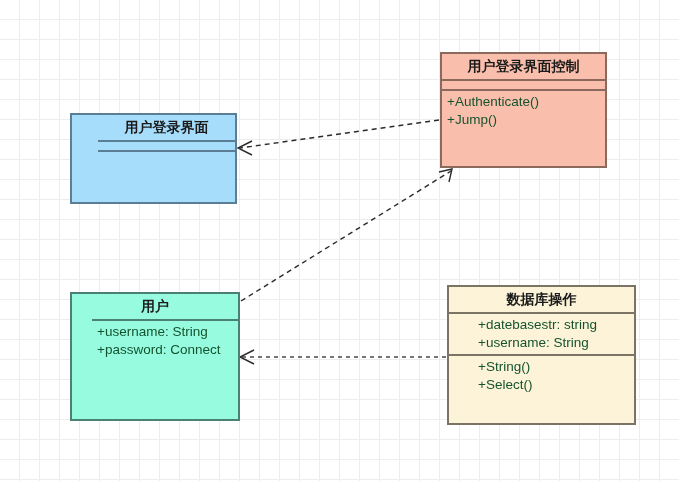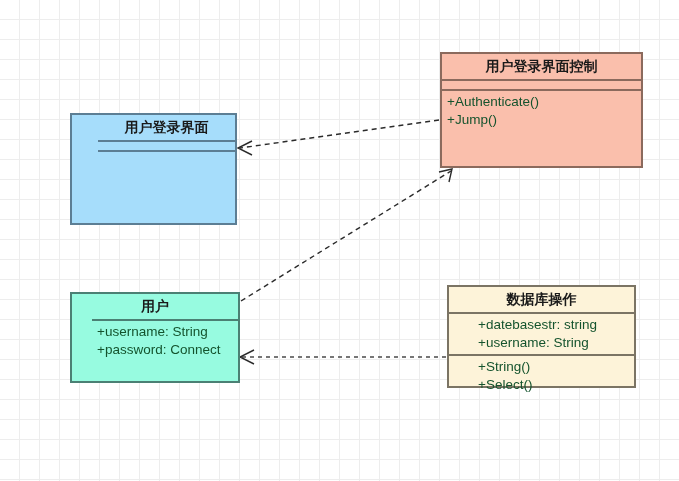--- a/index.html
+++ b/index.html
@@ -69,55 +69,55 @@
   }
   .member-line {
     white-space: pre;
   }
 
   
   #class-login-ui {
     left: 70px;
     top: 113px;
     width: 167px;
-    height: 112px;
+    height: 91px;
     background-color: #a6ddfb;
     border-color: #5c7e94;
     padding-left: 26px;
   }
   #class-login-ui .uml-compartment { border-top-color: #5c7e94; }
 
   
   #class-login-control {
     left: 440px;
     top: 52px;
-    width: 203px;
+    width: 167px;
     height: 116px;
     background-color: #fabfac;
     border-color: #8b6a5d;
   }
   #class-login-control .uml-compartment { border-top-color: #8b6a5d; }
 
   
   #class-user {
     left: 70px;
     top: 292px;
     width: 170px;
-    height: 91px;
+    height: 129px;
     background-color: #97fbe0;
     border-color: #4b8074;
   }
   #class-user .uml-compartment { border-top-color: #4b8074; margin-left: 20px; }
 
   
   #class-db {
     left: 447px;
     top: 285px;
     width: 189px;
-    height: 103px;
+    height: 140px;
     background-color: #fdf3d9;
     border-color: #7b7464;
   }
   #class-db .uml-compartment { border-top-color: #7b7464; padding-left: 29px; }
 </style>
 </head>
 <body>
 
 <div id="canvas">
 

